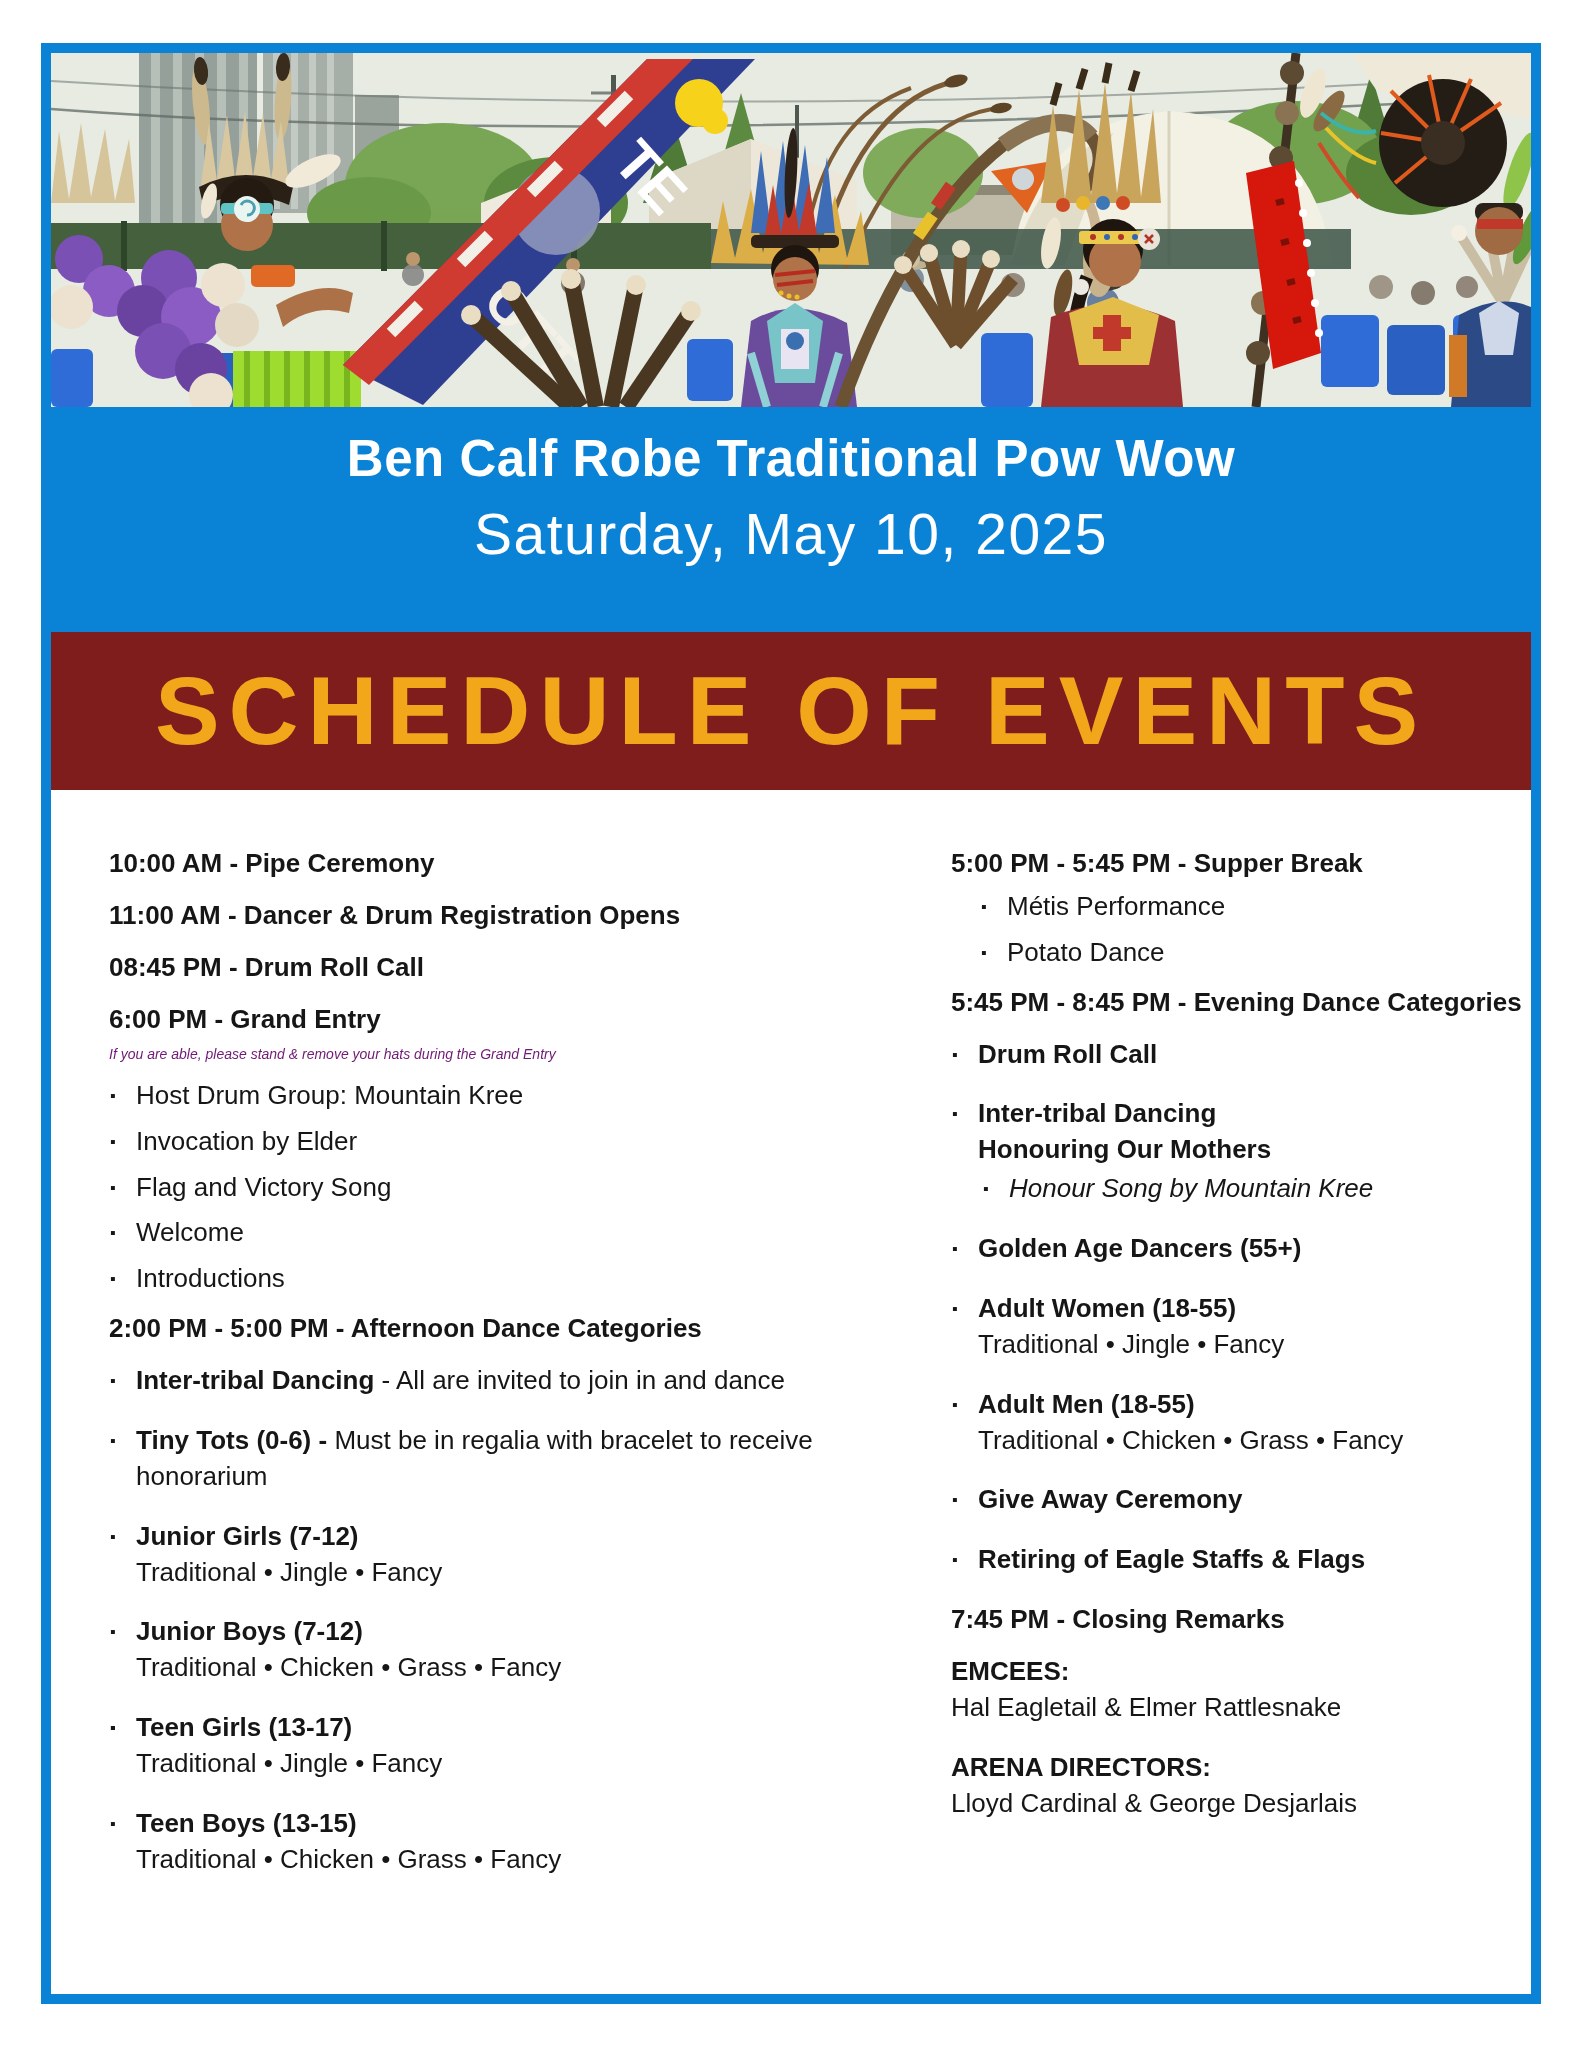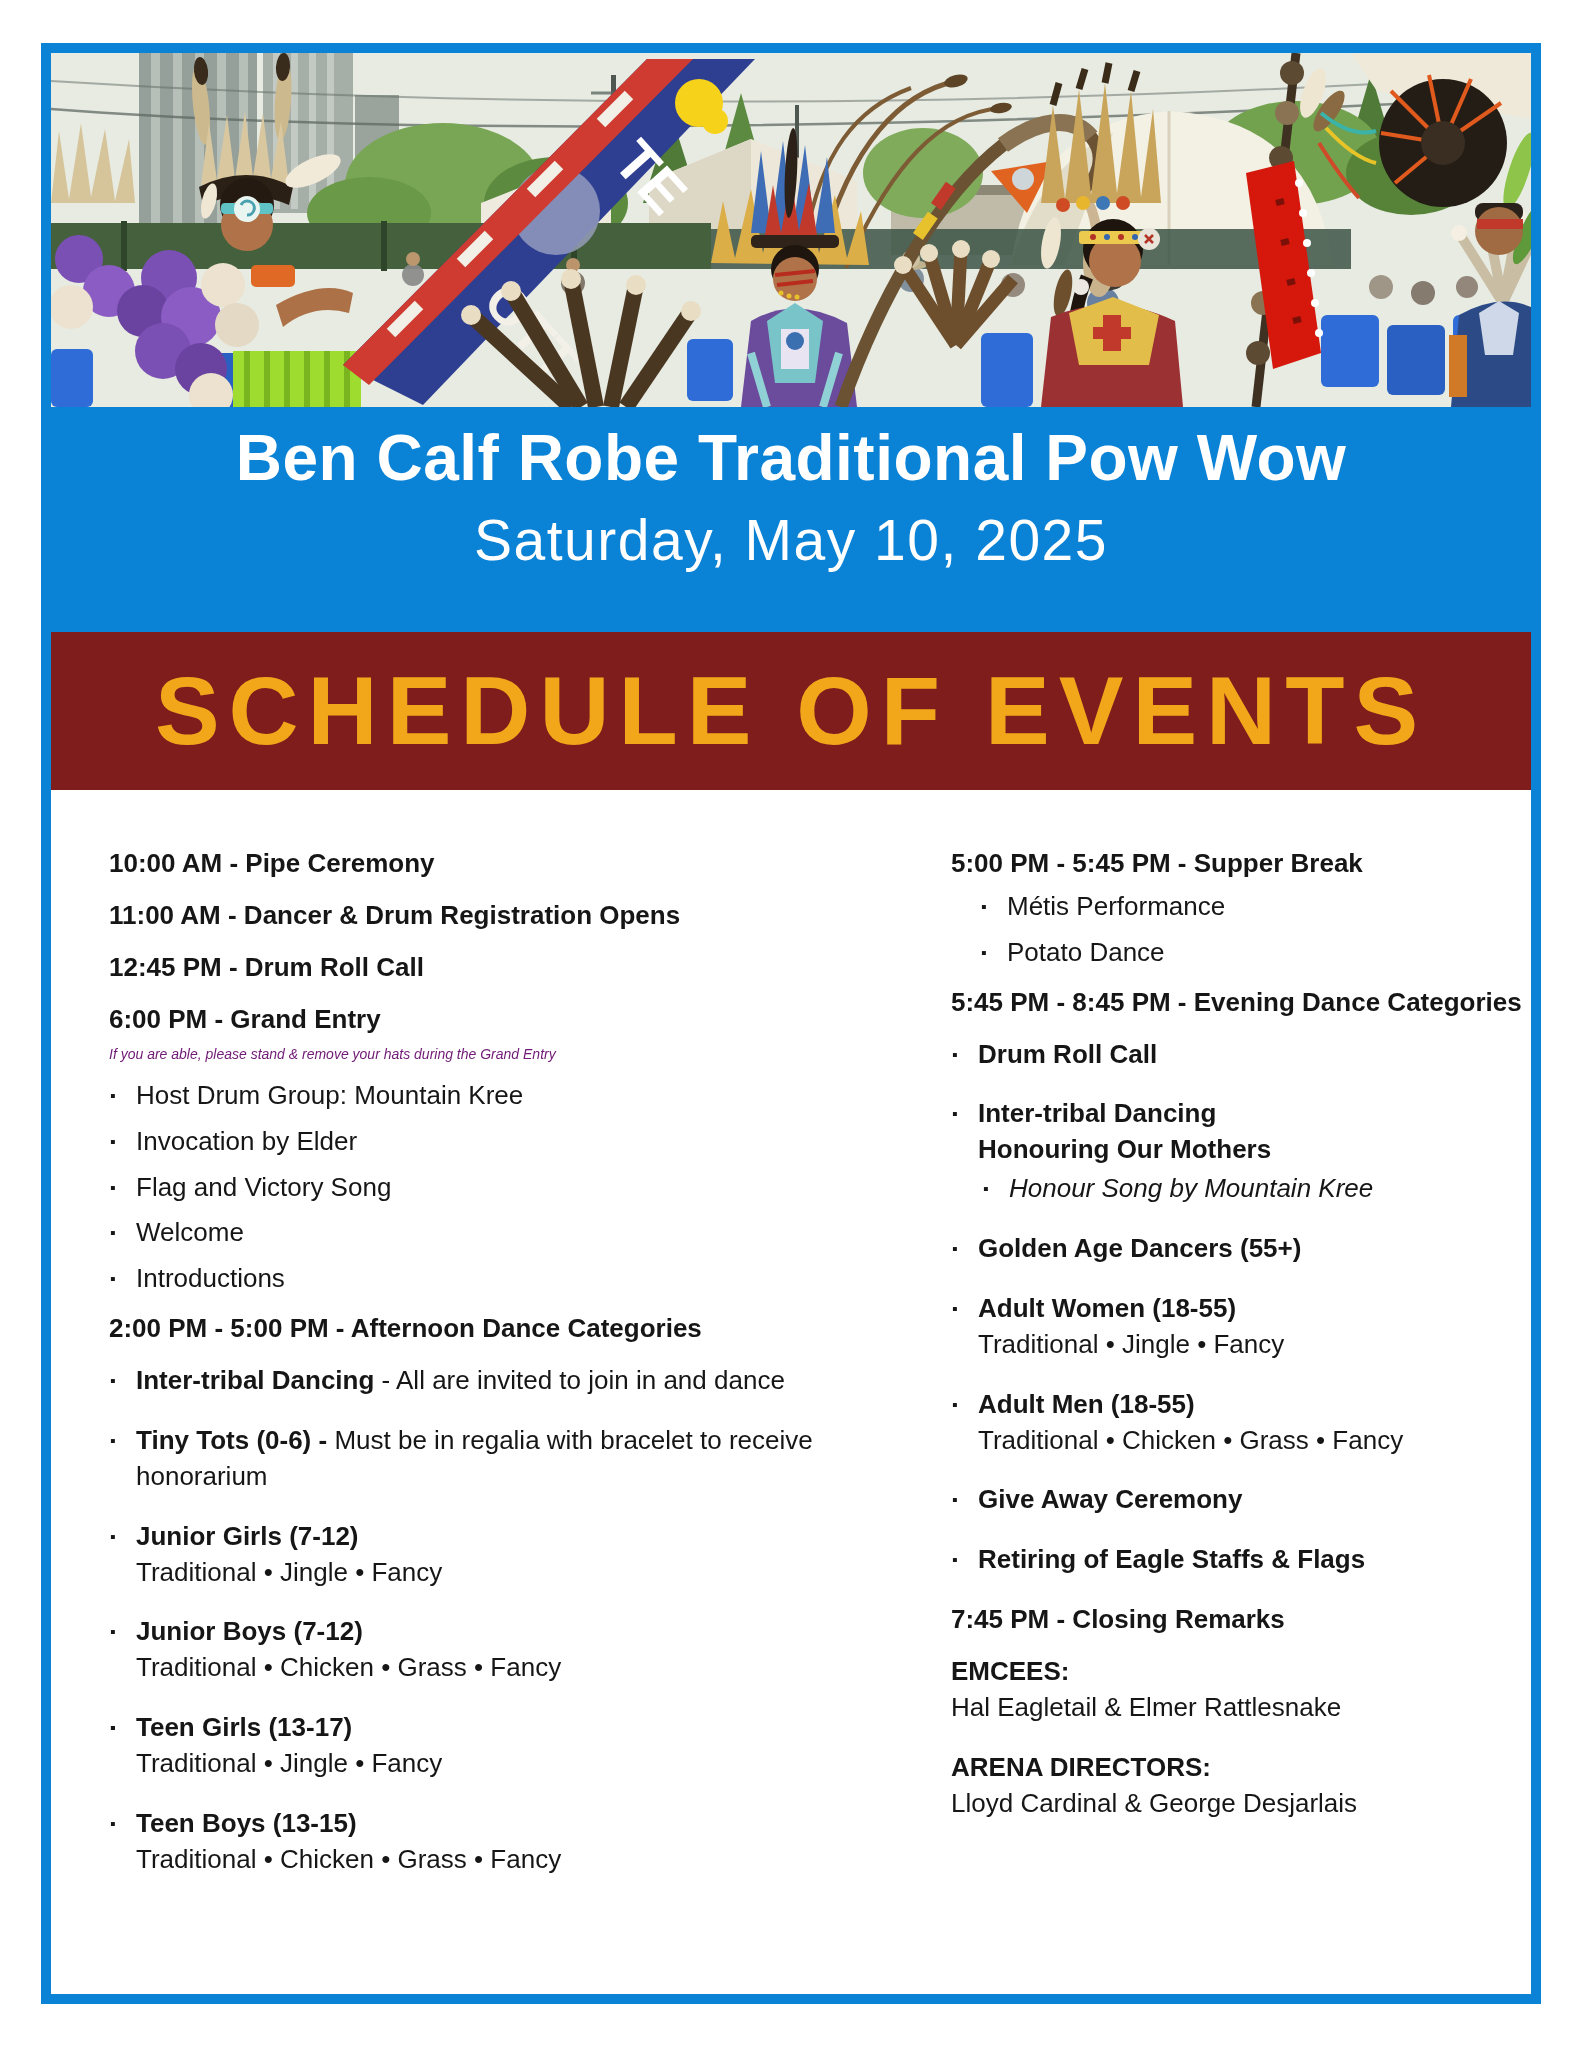--- a/index.html
+++ b/index.html
@@ -1,20 +1,20 @@
 <!DOCTYPE html>
 <html><head>
 <meta charset="utf-8">
 <style>
   html,body{margin:0;padding:0;}
   body{width:1582px;height:2048px;background:#ffffff;font-family:"Liberation Sans",sans-serif;position:relative;overflow:hidden;}
   .frame{position:absolute;left:41px;top:43px;width:1500px;height:1961px;border:10px solid #0a82d6;box-sizing:border-box;background:#ffffff;}
   .photo{display:block;width:1480px;height:354px;}
   .title-band{height:225px;background:#0a82d6;color:#ffffff;text-align:center;overflow:hidden;}
-  .title{font-size:64px;font-weight:700;letter-spacing:0.5px;margin-top:16px;line-height:1.1;}
+  .title{font-size:51px;font-weight:700;letter-spacing:0.5px;margin-top:24px;line-height:1.1;}
   .date{font-size:57px;font-weight:400;letter-spacing:1.5px;margin-top:16px;line-height:1.1;}
   .red-band{height:158px;background:#7f1d1d;display:flex;align-items:center;justify-content:center;}
   .sched{color:#f2a71b;font-weight:700;font-size:97px;letter-spacing:9px;white-space:nowrap;}
   .content{position:relative;height:1204px;color:#161616;}
   .col{position:absolute;top:56px;font-size:26px;line-height:1.38;}
   .col-left{left:58px;width:760px;}
   .col-right{left:900px;width:600px;}
   .h{font-weight:700;margin:0 0 16px 0;}
   .h.tight{margin-bottom:7px;}
   .h.mt{margin-top:14px;}
@@ -326,21 +326,21 @@
   </div>
 
   <div class="red-band">
     <div class="sched">SCHEDULE OF EVENTS</div>
   </div>
 
   <div class="content">
     <div class="col col-left" id="col-left">
         <div class="h">10:00 AM - Pipe Ceremony</div>
         <div class="h">11:00 AM - Dancer &amp; Drum Registration Opens</div>
-        <div class="h">12:45 PM - Drum Roll Call</div>
+        <div class="h">08:45 PM - Drum Roll Call</div>
         <div class="h tight">6:00 PM - Grand Entry</div>
         <div class="note">If you are able, please stand &amp; remove your hats during the Grand Entry</div>
         <div class="li"><span class="blt">▪</span><span class="litext"><span>Host Drum Group: Mountain Kree</span></span></div>
         <div class="li"><span class="blt">▪</span><span class="litext"><span>Invocation by Elder</span></span></div>
         <div class="li"><span class="blt">▪</span><span class="litext"><span>Flag and Victory Song</span></span></div>
         <div class="li"><span class="blt">▪</span><span class="litext"><span>Welcome</span></span></div>
         <div class="li"><span class="blt">▪</span><span class="litext"><span>Introductions</span></span></div>
         <div class="h mt">2:00 PM - 5:00 PM - Afternoon Dance Categories</div>
         <div class="li loose"><span class="blt">▪</span><span class="litext"><span class="b">Inter-tribal Dancing</span><span> - All are invited to join in and dance</span></span></div>
         <div class="li loose"><span class="blt">▪</span><span class="litext"><span class="b">Tiny Tots (0-6) - </span><span>Must be in regalia with bracelet to receive honorarium</span></span></div>

